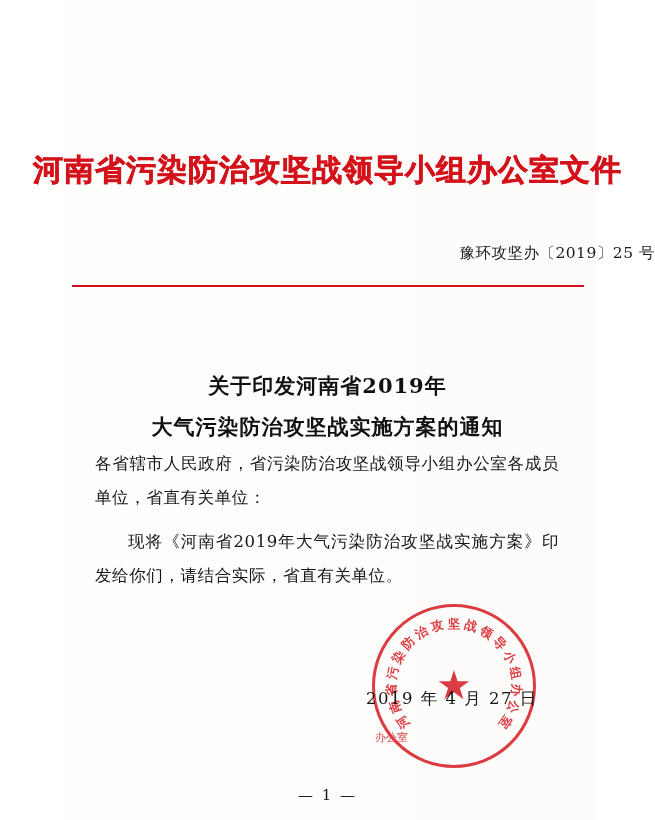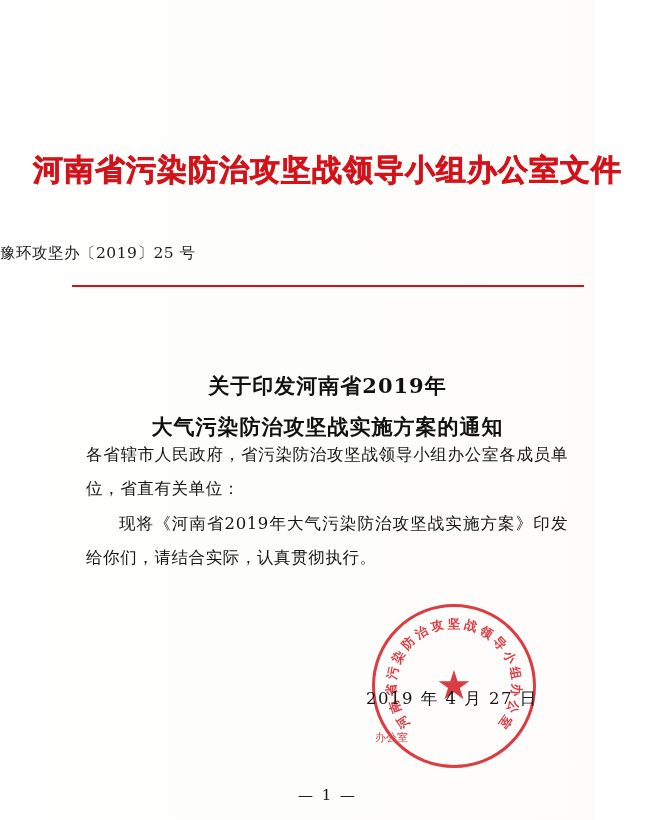--- a/index.html
+++ b/index.html
@@ -46,21 +46,21 @@
     white-space: nowrap;
     line-height: 1.2;
     -webkit-text-stroke: 0.6px #d4121a;
   }
 
   .doc-number {
     position: absolute;
     top: 243px;
     left: 0;
     width: 655px;
-    text-align: left;
+    text-align: right;
     font-size: 15.5px;
     letter-spacing: 0.5px;
     color: #1b1b1b;
     font-family: "DejaVu Serif", serif;
   }
 
   .red-rule {
     position: absolute;
     top: 285px;
     left: 72px;
@@ -90,21 +90,21 @@
     left: 86px;
     width: 482px;
     font-family: "DejaVu Serif", serif;
     font-size: 16.5px;
     line-height: 2.08;
     letter-spacing: 0.6px;
     color: #161616;
     text-align: justify;
   }
   .body-text p {
-    margin: 0;
+    margin: 9px;
   }
   .body-text p.indent {
     text-indent: 2em;
   }
 
   .seal {
     position: absolute;
     top: 604px;
     left: 372px;
     width: 164px;
@@ -191,21 +191,21 @@
 
   <div class="red-rule"></div>
 
   <div class="doc-title">
     <div>关于印发河南省2019年</div>
     <div>大气污染防治攻坚战实施方案的通知</div>
   </div>
 
   <div class="body-text">
     <p>各省辖市人民政府，省污染防治攻坚战领导小组办公室各成员单位，省直有关单位：</p>
-    <p class="indent">现将《河南省2019年大气污染防治攻坚战实施方案》印发给你们，请结合实际，认真贯彻执行。</p>
+    <p class="indent">现将《河南省2019年大气污染防治攻坚战实施方案》印发给你们，请结合实际，省直有关单位。</p>
   </div>
 
   <div class="seal">
     <div class="seal-inner">
       <div class="seal-text" id="seal-arc">
           <span style="transform: translate(-50.7874px, 35.5617px) rotate(-125deg) translate(-50%, -50%);">河</span>
           <span style="transform: translate(-58.4888px, 20.5685px) rotate(-109.375deg) translate(-50%, -50%);">南</span>
           <span style="transform: translate(-61.8673px, 4.05499px) rotate(-93.75deg) translate(-50%, -50%);">省</span>
           <span style="transform: translate(-60.6731px, -12.7582px) rotate(-78.125deg) translate(-50%, -50%);">污</span>
           <span style="transform: translate(-54.9947px, -28.6284px) rotate(-62.5deg) translate(-50%, -50%);">染</span>

